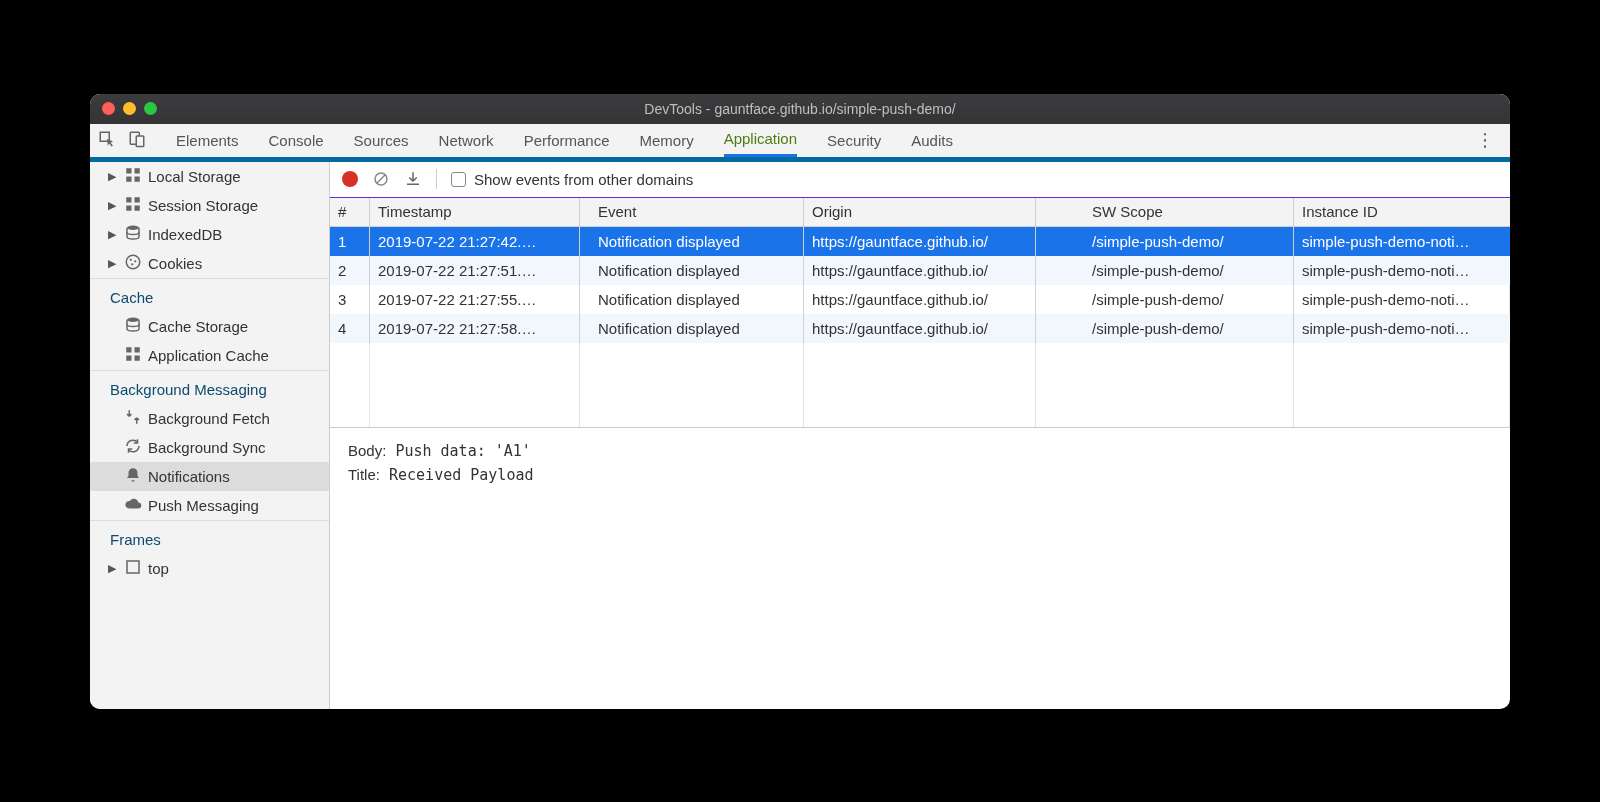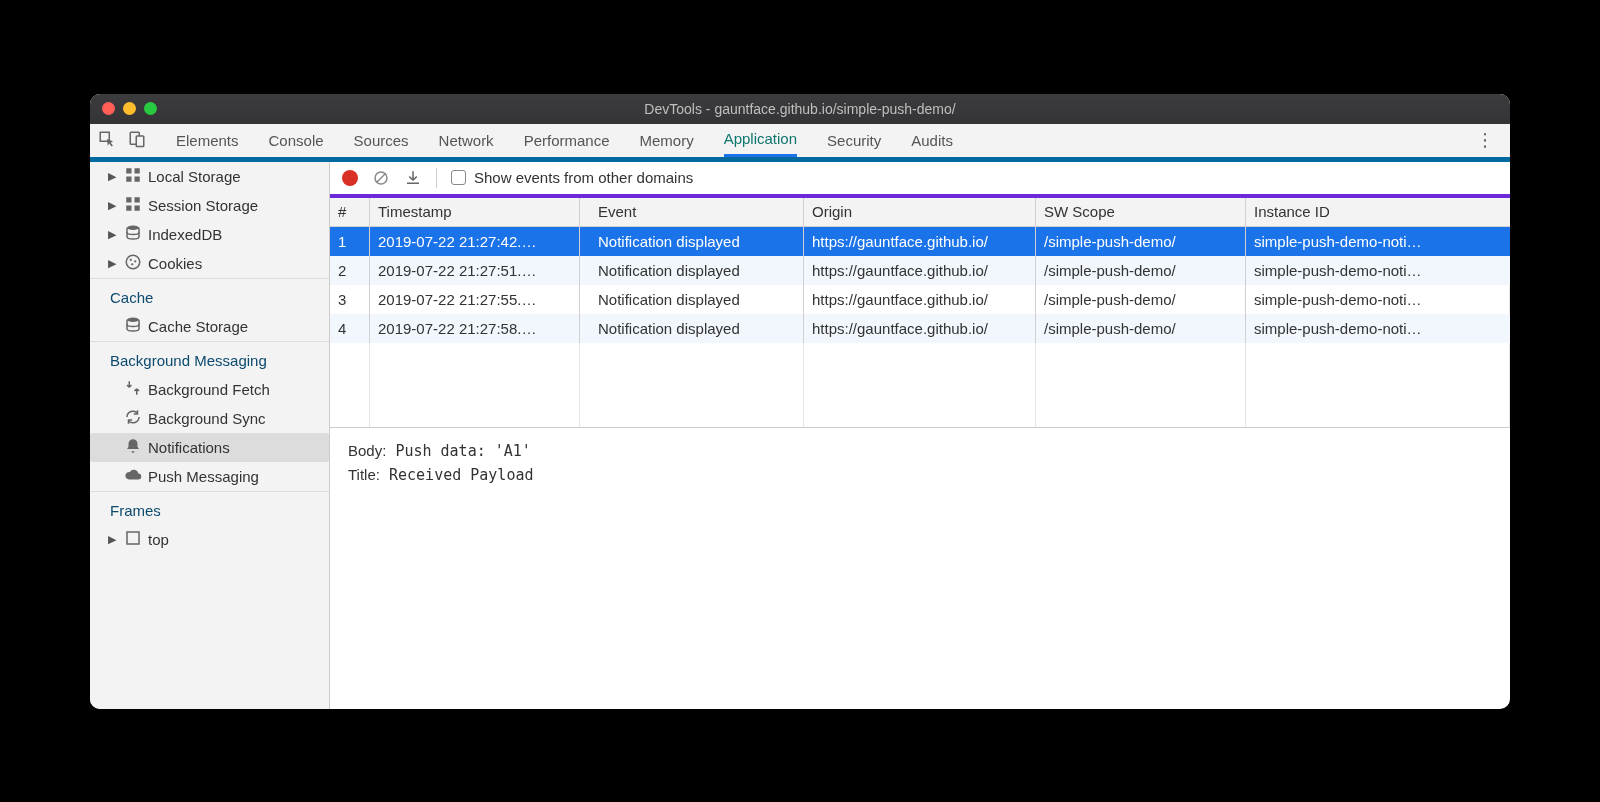--- a/index.html
+++ b/index.html
@@ -44,21 +44,21 @@
 .tabbar {
   height: 38px;
   background: #f3f3f3;
   border-bottom: 5px solid #0369a1;
   display: flex; align-items: center;
   padding: 0 8px;
 }
 .tabbar-left { display: flex; gap: 12px; align-items: center; margin-right: 18px; }
 .tabbar-tabs { display: flex; gap: 30px; align-items: center; height: 100%; }
 .tab { color: #555; cursor: default; height: 100%; display: flex; align-items: center; }
-.tab.active { color: #0f766e; border-bottom: 3px solid #1a73e8; }
+.tab.active { color: #4d7c0f; border-bottom: 3px solid #1a73e8; }
 .tabbar .spacer { flex: 1; }
 .kebab { color: #555; font-size: 18px; padding: 0 8px; }
 .content { flex: 1; display: flex; min-height: 0; }
 .sidebar {
   width: 240px;
   background: #f3f3f3;
   border-right: 1px solid #ccc;
   overflow: auto;
   font-size: 15px;
 }
@@ -69,37 +69,37 @@
 .sidebar .item {
   display: flex; align-items: center; gap: 6px;
   padding: 4px 4px 4px 18px;
   color: #333; cursor: default; white-space: nowrap;
 }
 .sidebar .item.selected { background: #dcdcdc; border-radius: 2px; }
 .sidebar .item .arrow { width: 10px; color: #555; font-size: 11px; }
 .sidebar .item .icon { width: 18px; text-align: center; color: #555; }
 .main { flex: 1; display: flex; flex-direction: column; min-width: 0; }
 .toolbar {
-  height: 36px; border-bottom: 4px solid #6d28d9;
+  height: 36px; border-bottom: 1px solid #6d28d9;
   display: flex; align-items: center; gap: 14px; padding: 0 12px;
 }
 .record-dot { width: 16px; height: 16px; border-radius: 50%; background: #d93025; }
 .toolbar .icon-btn { color: #666; cursor: default; display:flex; align-items:center; }
 .toolbar .sep { width: 1px; height: 20px; background: #ccc; }
 .check { display: flex; align-items: center; gap: 8px; color: #333; }
 .check .box { width: 15px; height: 15px; border: 1px solid #888; border-radius: 3px; }
 .table-wrap { height: 230px; border-bottom: 1px solid #ccc; display: flex; flex-direction: column; }
 .thead, .trow { display: flex; }
 .thead { background: #f3f3f3; border-bottom: 1px solid #d0d0d0; height: 29px; }
 .th, .td { padding: 4px 8px; border-right: 1px solid #d0d0d0; overflow: hidden; text-overflow: ellipsis; white-space: nowrap; display: flex; align-items: center; }
 .col-num { width: 40px; }
 .col-ts { width: 210px; }
 .col-ev { width: 214px; margin-left: 10px; }
 .col-or { width: 232px; }
-.col-sw { width: 210px; }
+.col-sw { width: 210px; margin-left: 48px; }
 .col-id { flex: 1; border-right: none; }
 .tbody { flex: 1; overflow: auto; }
 .trow { height: 29px; }
 .trow.selected { background: #1a73e8; color: #fff; }
 .trow.even { background: #f2f7fd; }
 .detail { padding: 14px 18px; font-family: Menlo, Consolas, monospace; font-size: 15px; color: #333; }
 .detail .row { margin-bottom: 6px; }
 .detail .label { font-weight: normal; font-family: -apple-system,Helvetica,Arial,sans-serif; }
 svg.ico { width: 18px; height: 18px; fill: #666; }
 .tbgridcols { position:absolute; left:0; right:0; top:0; bottom:0; display:flex; pointer-events:none;}
@@ -195,20 +195,30 @@
       <div class="group-label">Cache</div>
       <div id="cache-items">
           <div class="item">
             <span class="arrow"></span>
             <span class="icon"><svg class="ico" viewBox="0 0 24 24">
                 <ellipse cx="12" cy="5" rx="8" ry="3"></ellipse>
                 <path d="M4 5v6c0 1.7 3.6 3 8 3s8-1.3 8-3V5" fill="none" stroke="#666" stroke-width="2"></path>
                 <path d="M4 11v6c0 1.7 3.6 3 8 3s8-1.3 8-3v-6" fill="none" stroke="#666" stroke-width="2"></path>
               </svg></span>
             <span>Cache Storage</span>
+          </div>
+          <div class="item">
+            <span class="arrow"></span>
+            <span class="icon"><svg class="ico" viewBox="0 0 24 24">
+                <rect x="3" y="3" width="7" height="7"></rect>
+                <rect x="14" y="3" width="7" height="7"></rect>
+                <rect x="3" y="14" width="7" height="7"></rect>
+                <rect x="14" y="14" width="7" height="7"></rect>
+              </svg></span>
+            <span>Application Cache</span>
           </div>
         </div>
       <div class="group-label">Background Messaging</div>
       <div id="bg-items">
           <div class="item">
             <span class="arrow"></span>
             <span class="icon"><svg class="ico" viewBox="0 0 24 24">
                 <path d="M7 3v8m0 0l-3-3m3 3l3-3M17 21v-8m0 0l-3 3m3-3l3 3" stroke="#666" stroke-width="2" fill="none"></path>
               </svg></span>
             <span>Background Fetch</span>

